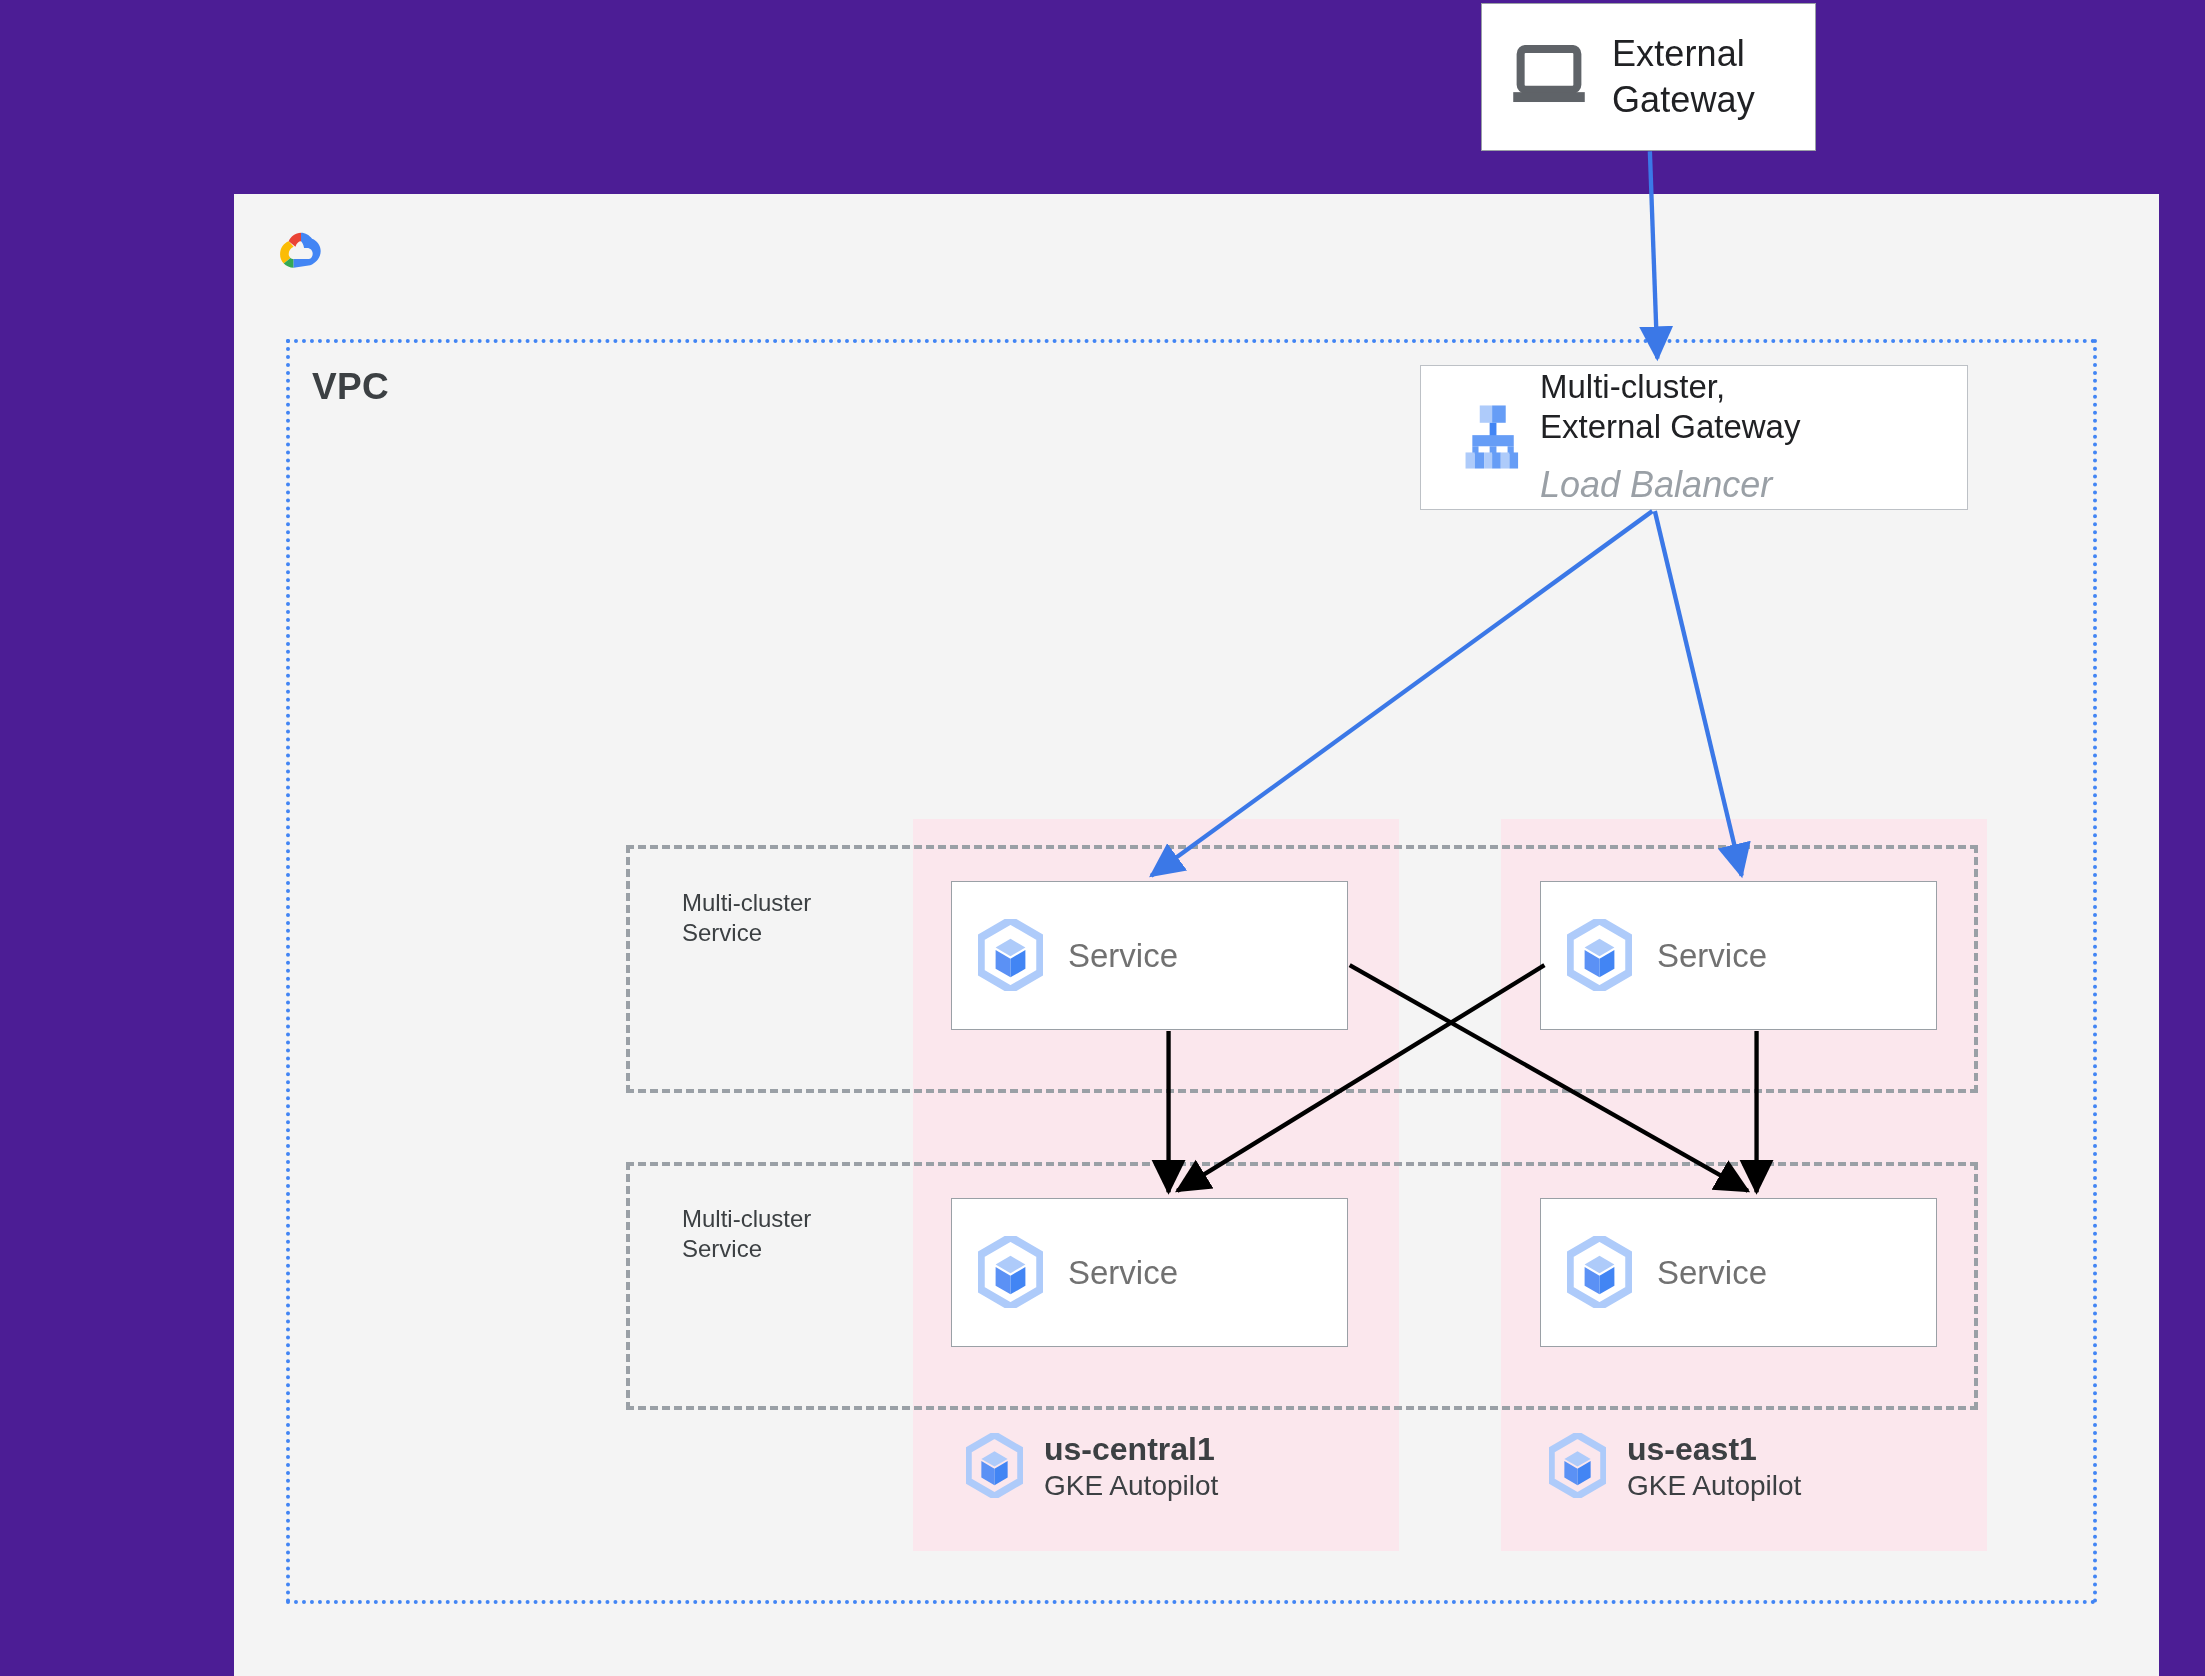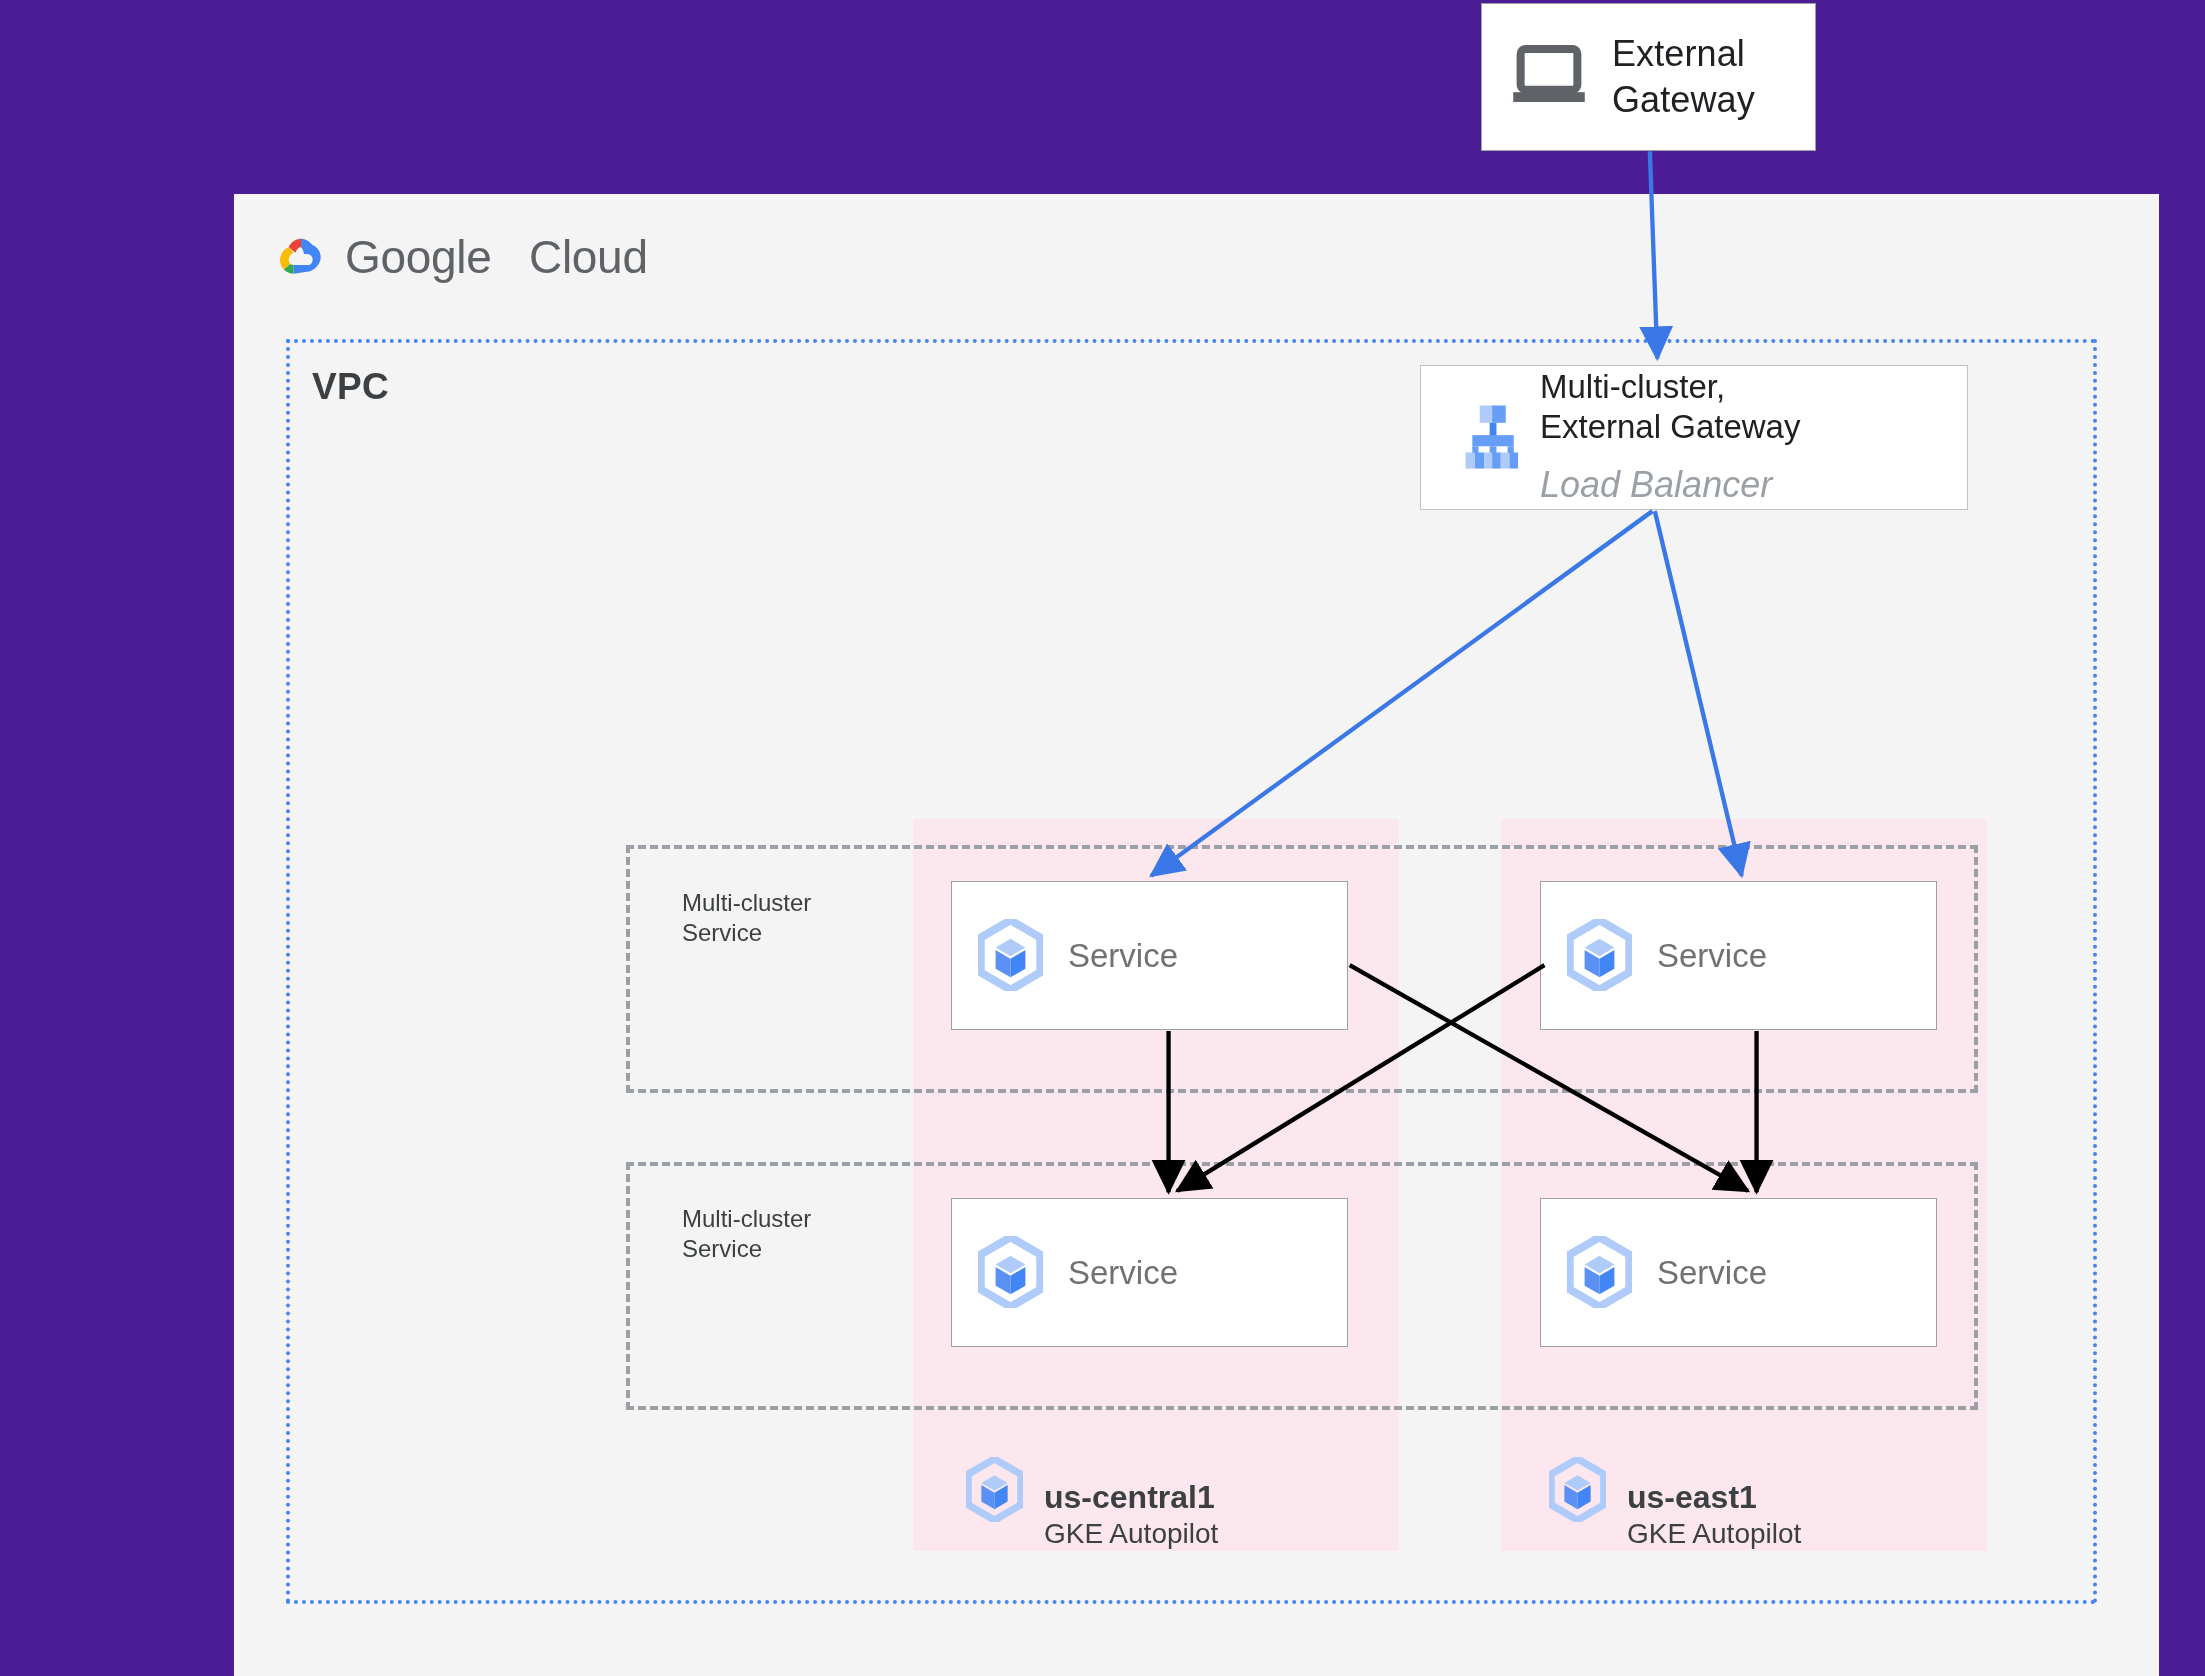--- a/index.html
+++ b/index.html
@@ -68,21 +68,21 @@
   .service-box{
     width:397px;height:149px;background:#ffffff;border:1.9px solid #9aa0a6;
     display:flex;align-items:center;
   }
   .service-box .svc-icon{margin-left:26px;flex:0 0 auto;}
   .service-box .svc-label{margin-left:25px;font-size:33px;color:#717171;}
 
   
   .cluster-label{display:flex;align-items:center;}
   .cluster-label .cl-icon{flex:0 0 auto;}
-  .cluster-label .cl-text{margin-left:21px;margin-top:48px;}
+  .cluster-label .cl-text{margin-left:21px;}
   .cluster-label .cl-name{font-size:32px;font-weight:bold;color:#3c4043;line-height:1.22;white-space:nowrap;}
   .cluster-label .cl-sub{font-size:28px;color:#3c4043;line-height:1.24;white-space:nowrap;}
 
   
   #connectors{position:absolute;left:0;top:0;width:2205px;height:1676px;pointer-events:none;}
 </style>
 </head>
 <body>
 
 <div id="stage">
@@ -104,25 +104,20 @@
     <div id="gcp-logo-row">
       <span>
         <svg width="48" height="41" viewBox="0 0 78 66">
           <path d="M39 4 C30 4 22 10 19 18 L30 27 C32 21 35 18 39 18 Z" fill="#ea4335"></path>
           <path d="M19 18 C11 21 5 29 5 39 C5 45 7 50 11 54 L22 45 C20 43 19 41 19 39 C19 34 22 29 27 27 Z" fill="#fbbc05"></path>
           <path d="M11 54 C15 58 21 61 27 61 L27 47 C25 47 23 46 22 45 Z" fill="#34a853"></path>
           <path d="M39 4 C46 4 53 8 57 14 C65 17 71 25 71 34 C71 44 64 53 54 57 L27 61 L27 47 L52 47 C56 46 58 42 58 38 C58 33 54 29 49 29 L44 29 C43 23 41 20 39 18 Z" fill="#4285f4"></path>
           <path d="M27 47 L52 47 C49 47 27 47 27 47 Z" fill="#ffffff" opacity="0"></path>
         </svg>
       </span>
-      <div class="gc-text">
-        <span>Google</span>
-        <span>&nbsp;</span>
-        <span>Cloud</span>
-      </div>
     </div>
 
     <div class="abs" id="vpc-box" style="left:52px;top:145px;"></div>
     <div class="abs" id="vpc-label" style="left:78px;top:172px;">VPC</div>
 
     <div class="abs cluster-band" style="left:679px;top:625px;width:486px;height:732px;"></div>
     <div class="abs cluster-band" style="left:1267px;top:625px;width:486px;height:732px;"></div>
 
     <div class="abs" id="gateway-box" style="left:1186px;top:171px;padding-left:27px;">
       <span class="lb-icon">

